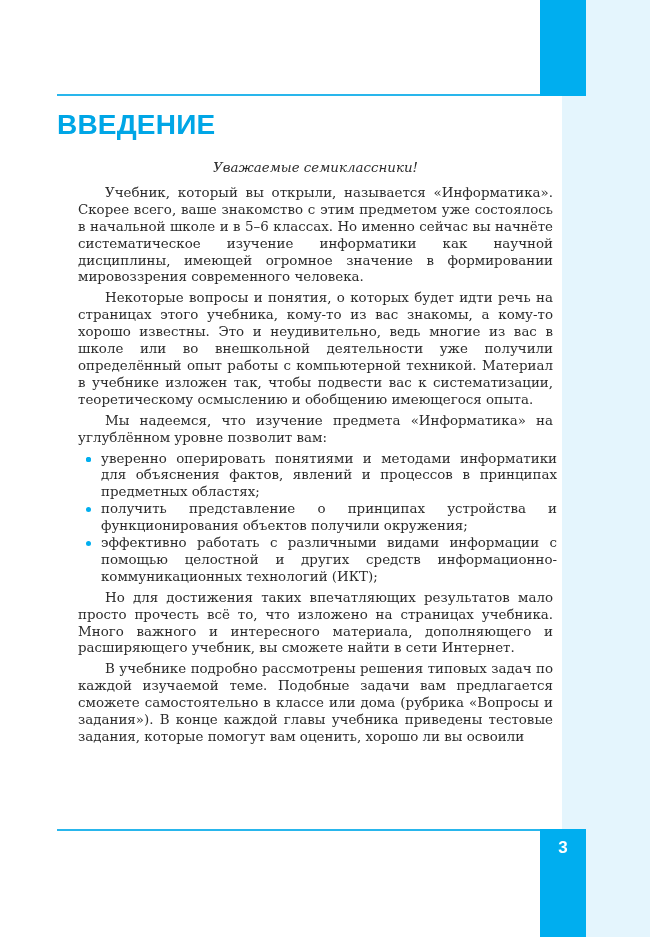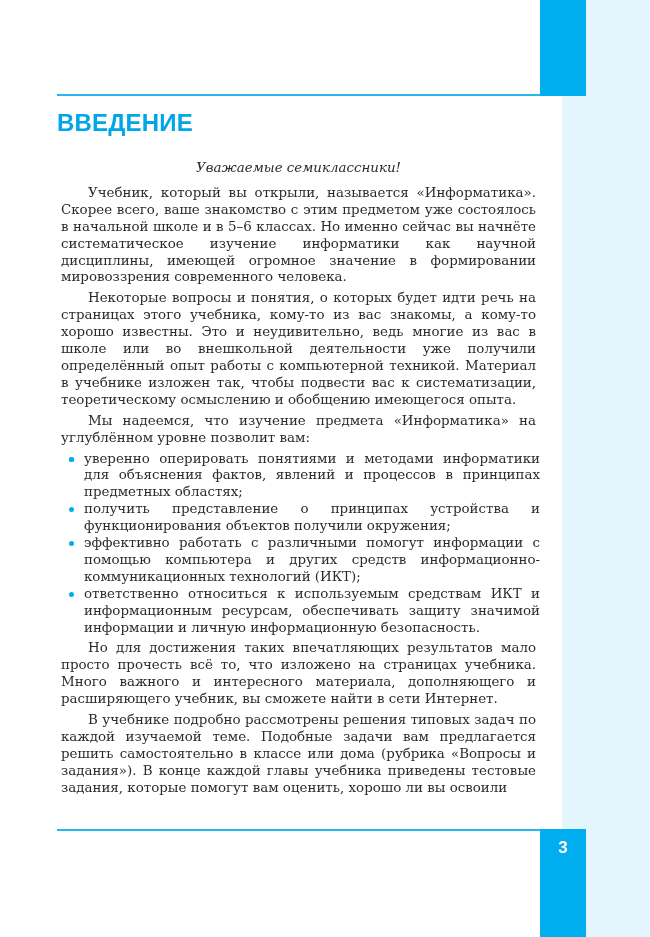--- a/index.html
+++ b/index.html
@@ -34,25 +34,25 @@
     background: #00aeef;
   }
   .page-num {
     position: absolute; left: 540px; top: 838px; width: 46px; text-align: center;
     font-family: "Liberation Sans", "DejaVu Sans", sans-serif;
     font-weight: bold; font-size: 17px; color: #ffffff;
   }
   .heading {
     position: absolute; left: 57px; top: 109px;
     font-family: "Liberation Sans", "DejaVu Sans", sans-serif;
-    font-weight: bold; font-size: 24px; letter-spacing: 0.2px;
+    font-weight: bold; font-size: 28px; letter-spacing: 0.2px;
     color: #00a6e6; margin: 0;
   }
   .content {
-    position: absolute; left: 57px; top: 160px; width: 483px;
+    position: absolute; left: 74px; top: 160px; width: 483px;
     font-size: 13.4px; line-height: 16.9px;
   }
   .salutation {
     text-align: center; font-style: italic; margin: 0 0 8px 0;
   }
   .content p {
     margin: 4px; text-align: justify; text-indent: 27px;
   }
   .content ul {
     list-style: none; margin: 0; padding: 0;
@@ -89,27 +89,23 @@
     <li>
       <span class="bullet"></span>
       <span>уверенно оперировать понятиями и методами информатики для объяснения фактов, явлений и процессов в принципах предметных областях;</span>
     </li>
     <li>
       <span class="bullet"></span>
       <span>получить представление о принципах устройства и функционирования объектов получили окружения;</span>
     </li>
     <li>
       <span class="bullet"></span>
-      <span>эффективно работать с различными помогут информации с помощью компьютера и других средств информационно-коммуникационных технологий (ИКТ);</span>
-    </li>
-    <li>
-      <span class="bullet"></span>
-      <span>ответственно относиться к используемым средствам ИКТ и информационным ресурсам, обеспечивать защиту значимой информации и личную информационную безопасность.</span>
+      <span>эффективно работать с различными видами информации с помощью целостной и других средств информационно-коммуникационных технологий (ИКТ);</span>
     </li>
   </ul>
 
   <p>Но для достижения таких впечатляющих результатов мало просто прочесть всё то, что изложено на страницах учебника. Много важного и интересного материала, дополняющего и расширяющего учебник, вы сможете найти в сети Интернет.</p>
-  <p>В учебнике подробно рассмотрены решения типовых задач по каждой изучаемой теме. Подобные задачи вам предлагается решить самостоятельно в классе или дома (рубрика «Вопросы и задания»). В конце каждой главы учебника приведены тестовые задания, которые помогут вам оценить, хорошо ли вы освоили</p>
+  <p>В учебнике подробно рассмотрены решения типовых задач по каждой изучаемой теме. Подобные задачи вам предлагается сможете самостоятельно в классе или дома (рубрика «Вопросы и задания»). В конце каждой главы учебника приведены тестовые задания, которые помогут вам оценить, хорошо ли вы освоили</p>
 </div>
 
 <div class="rule-bottom"></div>
 <div class="blue-tab-bottom"></div>
 <div class="page-num">3</div>
 
 </body></html>

